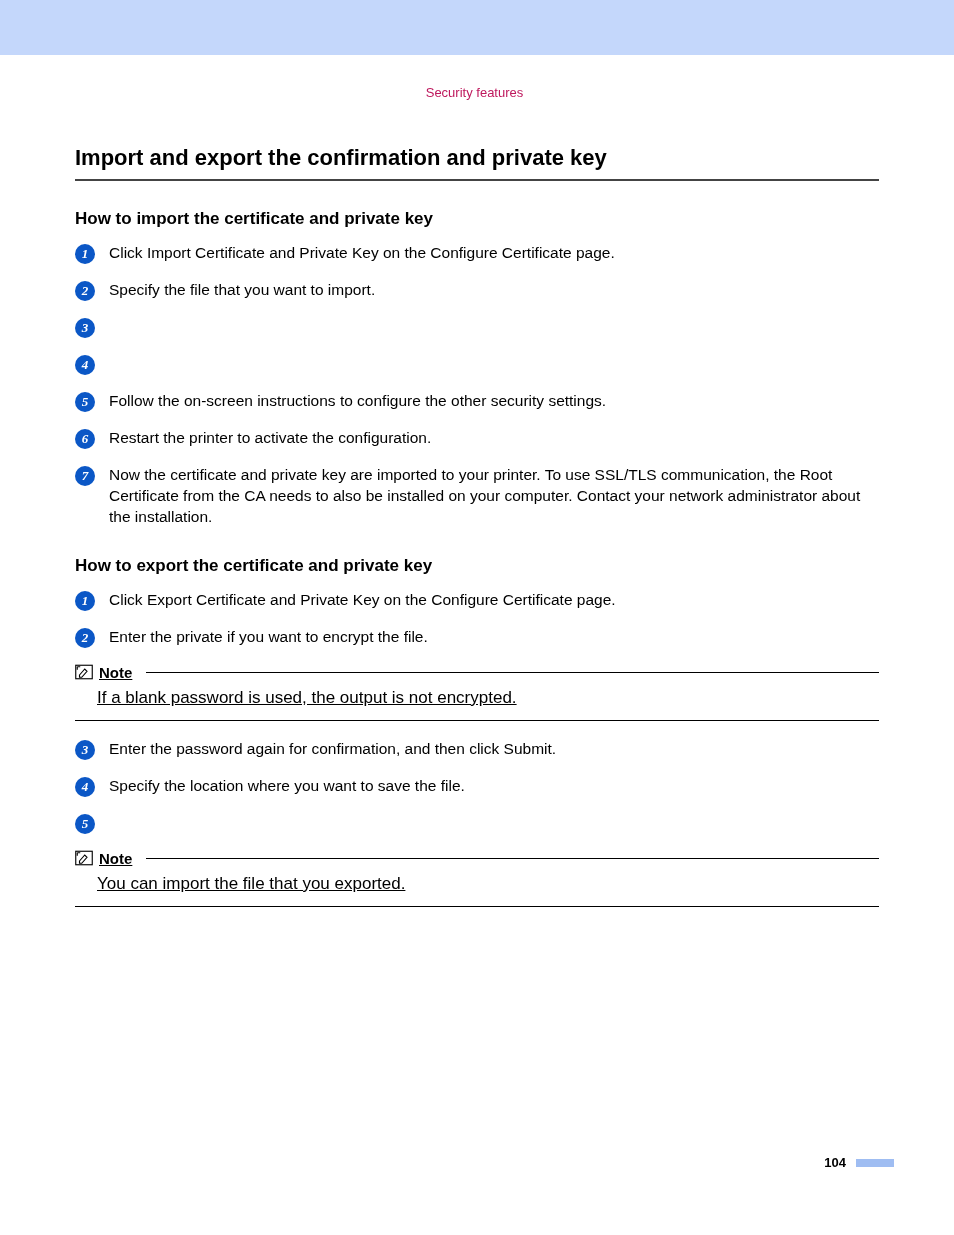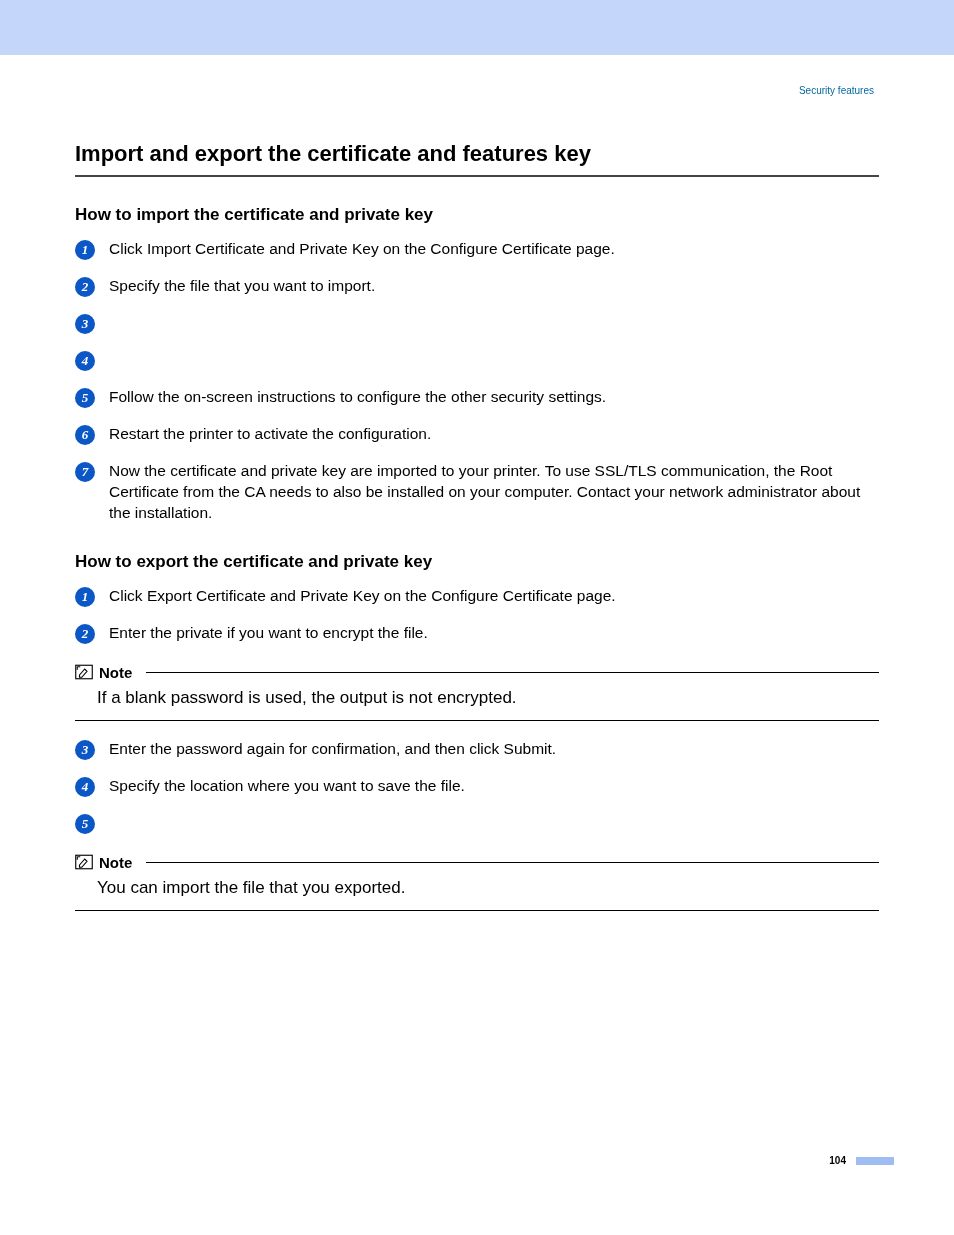--- a/index.html
+++ b/index.html
@@ -13,23 +13,23 @@
   }
   .top-band {
     height: 55px;
     background: #c4d7fb;
   }
   .page {
     padding: 0 75px 0 75px;
     position: relative;
   }
   .breadcrumb {
-    text-align: right;
-    font-size: 10px;
-    color: #0369a1;
+    text-align: center;
+    font-size: 13px;
+    color: #be185d;
     margin-top: 30px;
     margin-right: 5px;
   }
   h1.page-title {
     font-size: 22px;
     font-weight: bold;
     margin: 45px 0 8px 0;
   }
   .title-rule {
     border: none;
@@ -64,21 +64,21 @@
     font-weight: bold;
     font-style: italic;
     display: inline-flex;
     align-items: center;
     justify-content: center;
     margin-right: 14px;
     margin-top: 1px;
     font-family: Georgia, 'Times New Roman', serif;
   }
   .step-text b { font-weight: normal; }
-  .note-block { margin: 20px 0 6px 0; }
+  .note-block { margin: 12px 0 6px 0; text-decoration: underline; }
   .note-header {
     display: flex;
     align-items: center;
     gap: 6px;
   }
   .note-icon {
     width: 18px;
     height: 16px;
     flex: 0 0 auto;
   }
@@ -105,40 +105,40 @@
   .footer {
     position: absolute;
     left: 0;
     right: 0;
     top: 1155px;
     padding: 0 60px;
     display: flex;
     justify-content: flex-end;
     align-items: center;
     gap: 10px;
-    font-size: 10px;
+    font-size: 13px;
     font-weight: bold;
   }
   .footer-bar {
     width: 38px;
     height: 8px;
     background: #9fbdf2;
   }
   .page-wrap { position: relative; min-height: 1235px; }
 </style>
 </head>
 <body>
 
 <div class="page-wrap">
   <div class="top-band"></div>
 
   <div class="page">
     <div class="breadcrumb">Security features</div>
 
-    <h1 class="page-title">Import and export the certificate and features key</h1>
+    <h1 class="page-title">Import and export the confirmation and private key</h1>
     <hr class="title-rule">
 
     <h2 class="section-heading">How to import the certificate and private key</h2>
     <ol class="numbered">
       <li>
         <span class="num-badge">1</span>
         <span class="step-text">
           <span>Click </span><b>Import Certificate and Private Key</b><span> on the </span><b>Configure Certificate</b><span> page.</span>
         </span>
       </li>

